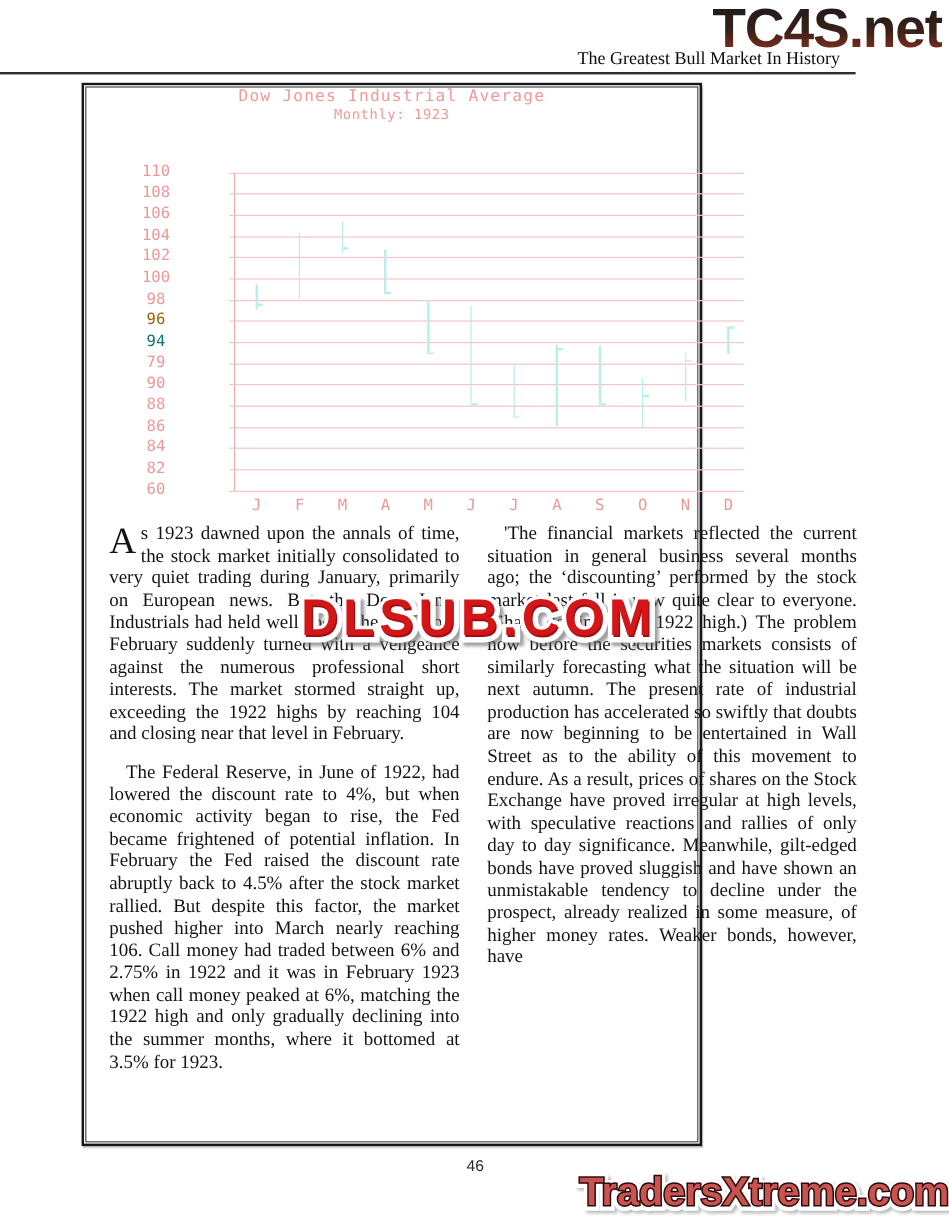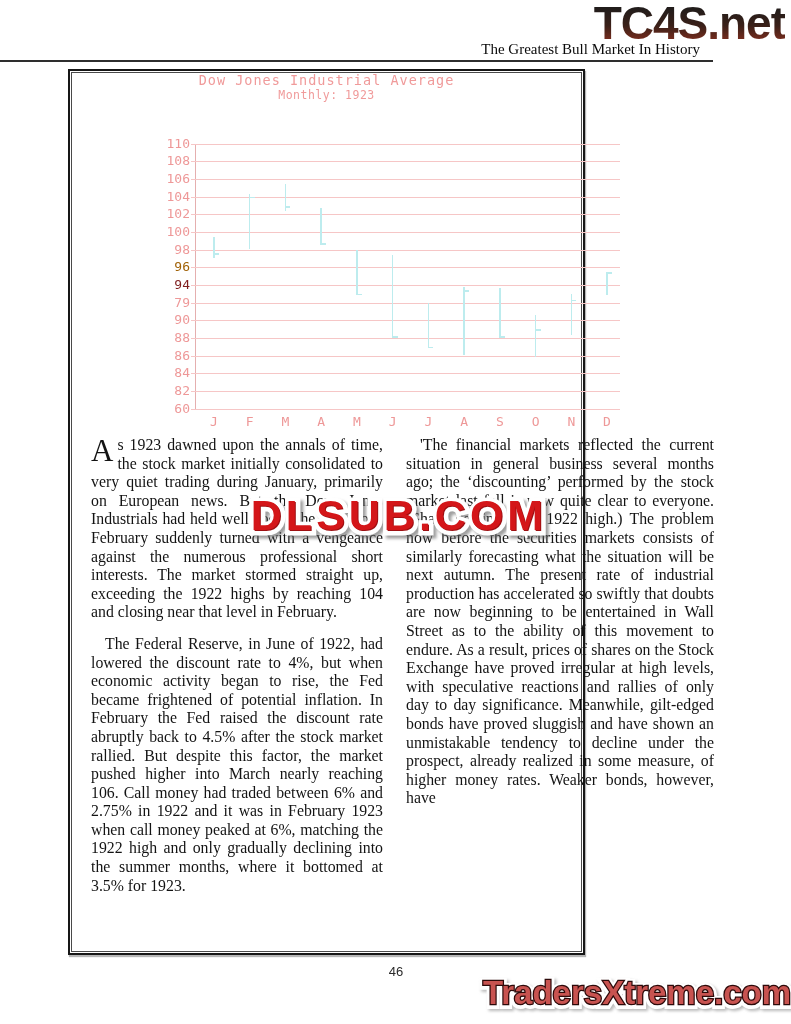--- a/index.html
+++ b/index.html
@@ -39,21 +39,21 @@
   .chart-title {
     position:absolute; left:0; right:0; top:1px; text-align:center;
     font-family:"DejaVu Sans Mono", monospace; font-size:13.5px; letter-spacing:1px;
   }
   .chart-subtitle {
     position:absolute; left:0; right:0; top:17px; text-align:center;
     font-family:"DejaVu Sans Mono", monospace; font-size:11.5px; letter-spacing:0.5px;
   }
   .y-labels { position:absolute; left:0; top:72px; width:120px; height:266px; }
   .y-labels .ylab {
-    position:absolute; right:0; width:120px; text-align:right;
+    position:absolute; right:0; width:120px; text-align:center;
     font-family:"DejaVu Sans Mono", monospace; font-size:13px; line-height:14px;
   }
   .plot { position:absolute; left:125px; top:72.5px; width:425px; height:265px; }
   .axis-line { position:absolute; left:0; top:0; width:1px; height:266px; background:#e5afaf; }
   .gridline { position:absolute; left:-4px; width:429px; height:1px; }
   .hlc-bar { position:absolute; width:1.5px; }
   .hlc-tick { position:absolute; height:1.5px; width:5px; }
   .x-labels { position:absolute; left:125px; top:343px; width:425px; height:16px; }
   .x-labels .xlab {
     position:absolute; width:18px; text-align:center;
@@ -108,21 +108,21 @@
     <div class="chart-subtitle" style="color: rgb(240, 154, 154);">Monthly: 1923</div>
     <div class="y-labels">
         <div class="ylab" style="top: -6.5px; color: rgb(238, 152, 152);">110</div>
         <div class="ylab" style="top: 11.1667px; color: rgb(238, 152, 152);">108</div>
         <div class="ylab" style="top: 28.8333px; color: rgb(238, 152, 152);">106</div>
         <div class="ylab" style="top: 46.5px; color: rgb(238, 152, 152);">104</div>
         <div class="ylab" style="top: 64.1667px; color: rgb(238, 152, 152); padding-left: 38px;">102</div>
         <div class="ylab" style="top: 81.8333px; color: rgb(238, 152, 152);">100</div>
         <div class="ylab" style="top: 99.5px; color: rgb(238, 152, 152);">98</div>
         <div class="ylab" style="top: 117.167px; color: #a16207;">96</div>
-        <div class="ylab" style="top: 134.833px; color: #7f1d1d;">94</div>
+        <div class="ylab" style="top: 134.833px; color: #0f766e;">94</div>
         <div class="ylab" style="top: 152.5px; color: rgb(238, 152, 152);">79</div>
         <div class="ylab" style="top: 170.167px; color: rgb(238, 152, 152);">90</div>
         <div class="ylab" style="top: 187.833px; color: rgb(238, 152, 152);">88</div>
         <div class="ylab" style="top: 205.5px; color: rgb(238, 152, 152); margin-left: 28px;">86</div>
         <div class="ylab" style="top: 223.167px; color: rgb(238, 152, 152);">84</div>
         <div class="ylab" style="top: 240.833px; color: rgb(238, 152, 152);">82</div>
         <div class="ylab" style="top: 258.5px; color: rgb(238, 152, 152);">60</div>
       </div>
     <div class="plot">
       <div class="axis-line"></div>

